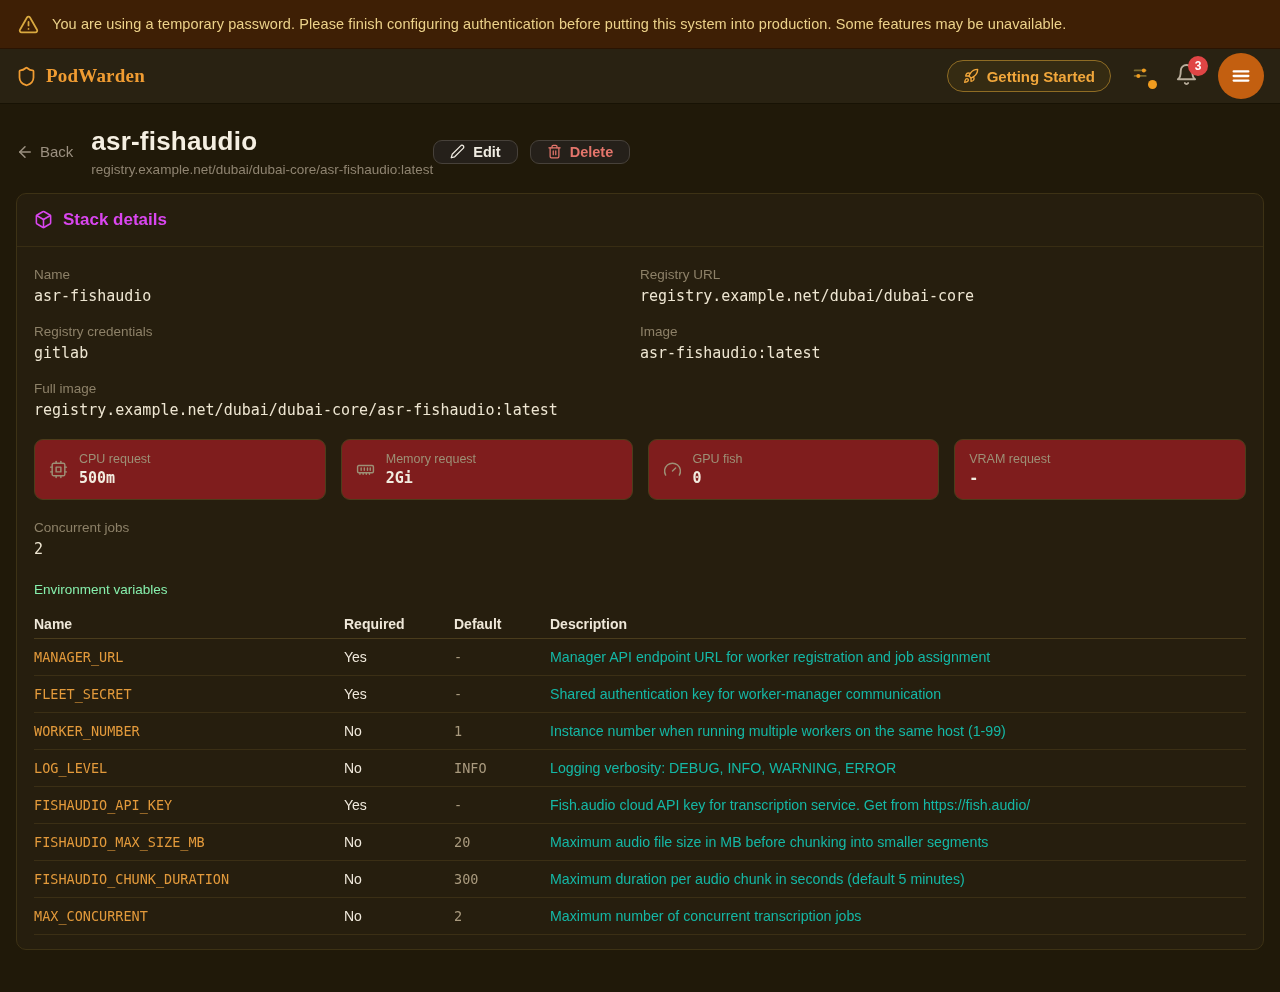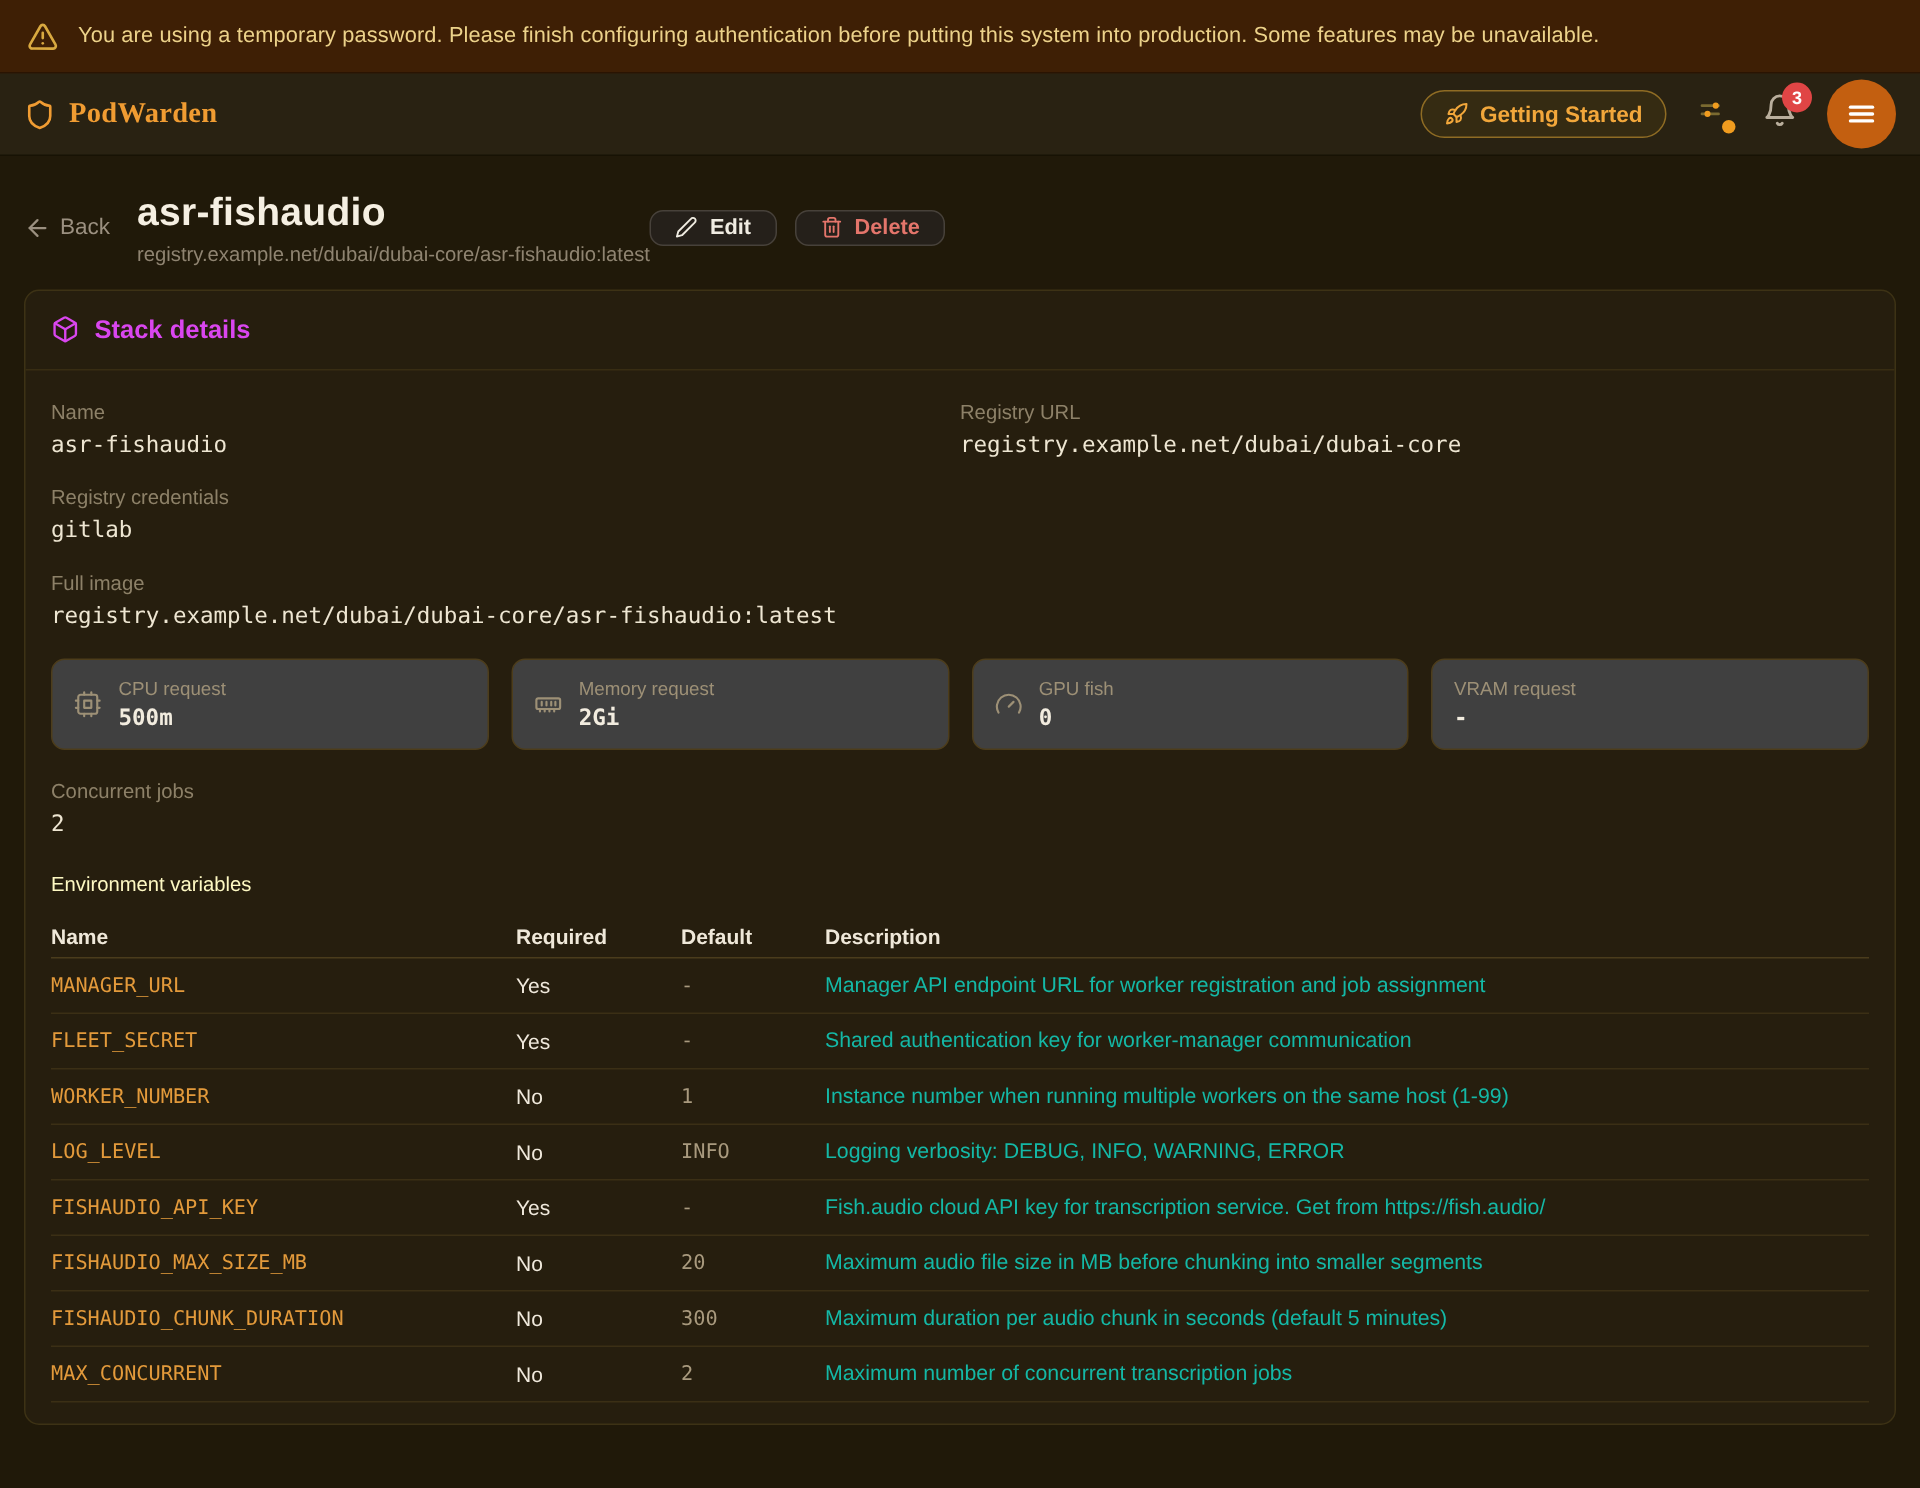--- a/index.html
+++ b/index.html
@@ -80,30 +80,30 @@
   .card-title { font-size: 17px; font-weight: bold; }
   .card-body { padding: 2px 17px 14px; }
 
   .fields-grid { display: grid; grid-template-columns: 1fr 1fr; row-gap: 19px; margin-top: 18px; }
   .field-full { grid-column: 1 / -1; }
   .f-label { color: #8d8168; font-size: 13.5px; margin-bottom: 5px; }
   .f-value { color: #eee6d2; font-size: 15px; }
 
   .res-grid { display: grid; grid-template-columns: repeat(4, 1fr); gap: 15px; margin-top: 20px; }
   .res-card {
-    height: 61px; background: #404040; border: 1px solid #4d3d1b; border-radius: 9px;
+    height: 61px; background: #7f1d1d; border: 1px solid #4d3d1b; border-radius: 9px;
     display: flex; align-items: center; gap: 11px; padding: 0 14px;
   }
   .res-card svg { color: #9d9076; flex: none; }
   .res-label { color: #9d9076; font-size: 12.5px; margin-bottom: 3px; }
   .res-value { color: #f2ecdf; font-size: 15px; font-weight: bold; }
 
   .single-field { margin-top: 20px; }
 
-  .env-label { color: #fef9c3; font-size: 13.5px; margin-top: 24px; }
+  .env-label { color: #86efac; font-size: 13.5px; margin-top: 24px; }
 
   .env-table { margin-top: 12px; }
   .env-row {
     display: grid; grid-template-columns: 310px 110px 96px 1fr;
     align-items: center; border-bottom: 1px solid #3b2f15;
   }
   .env-head { height: 30px; border-bottom: 1px solid #4a3c1c; }
   .env-head > div { color: #efe8d9; font-size: 14px; font-weight: bold; }
   .env-body-row { height: 37px; }
   .cell-name { color: #e39a3b; font-size: 13.5px; }
@@ -217,20 +217,24 @@
         <div class="f-label">Name</div>
         <div class="f-value mono">asr-fishaudio</div>
       </div>
       <div>
         <div class="f-label">Registry URL</div>
         <div class="f-value mono">registry.example.net/dubai/dubai-core</div>
       </div>
       <div>
         <div class="f-label">Registry credentials</div>
         <div class="f-value mono">gitlab</div>
+      </div>
+      <div>
+        <div class="f-label">Image</div>
+        <div class="f-value mono">asr-fishaudio:latest</div>
       </div>
       <div class="field-full">
         <div class="f-label">Full image</div>
         <div class="f-value mono">registry.example.net/dubai/dubai-core/asr-fishaudio:latest</div>
       </div>
     </div>
 
     <div class="res-grid">
       <div class="res-card">
         <svg width="19" height="19" viewBox="0 0 24 24" fill="none" stroke="currentColor" stroke-width="1.8" stroke-linecap="round" stroke-linejoin="round">

